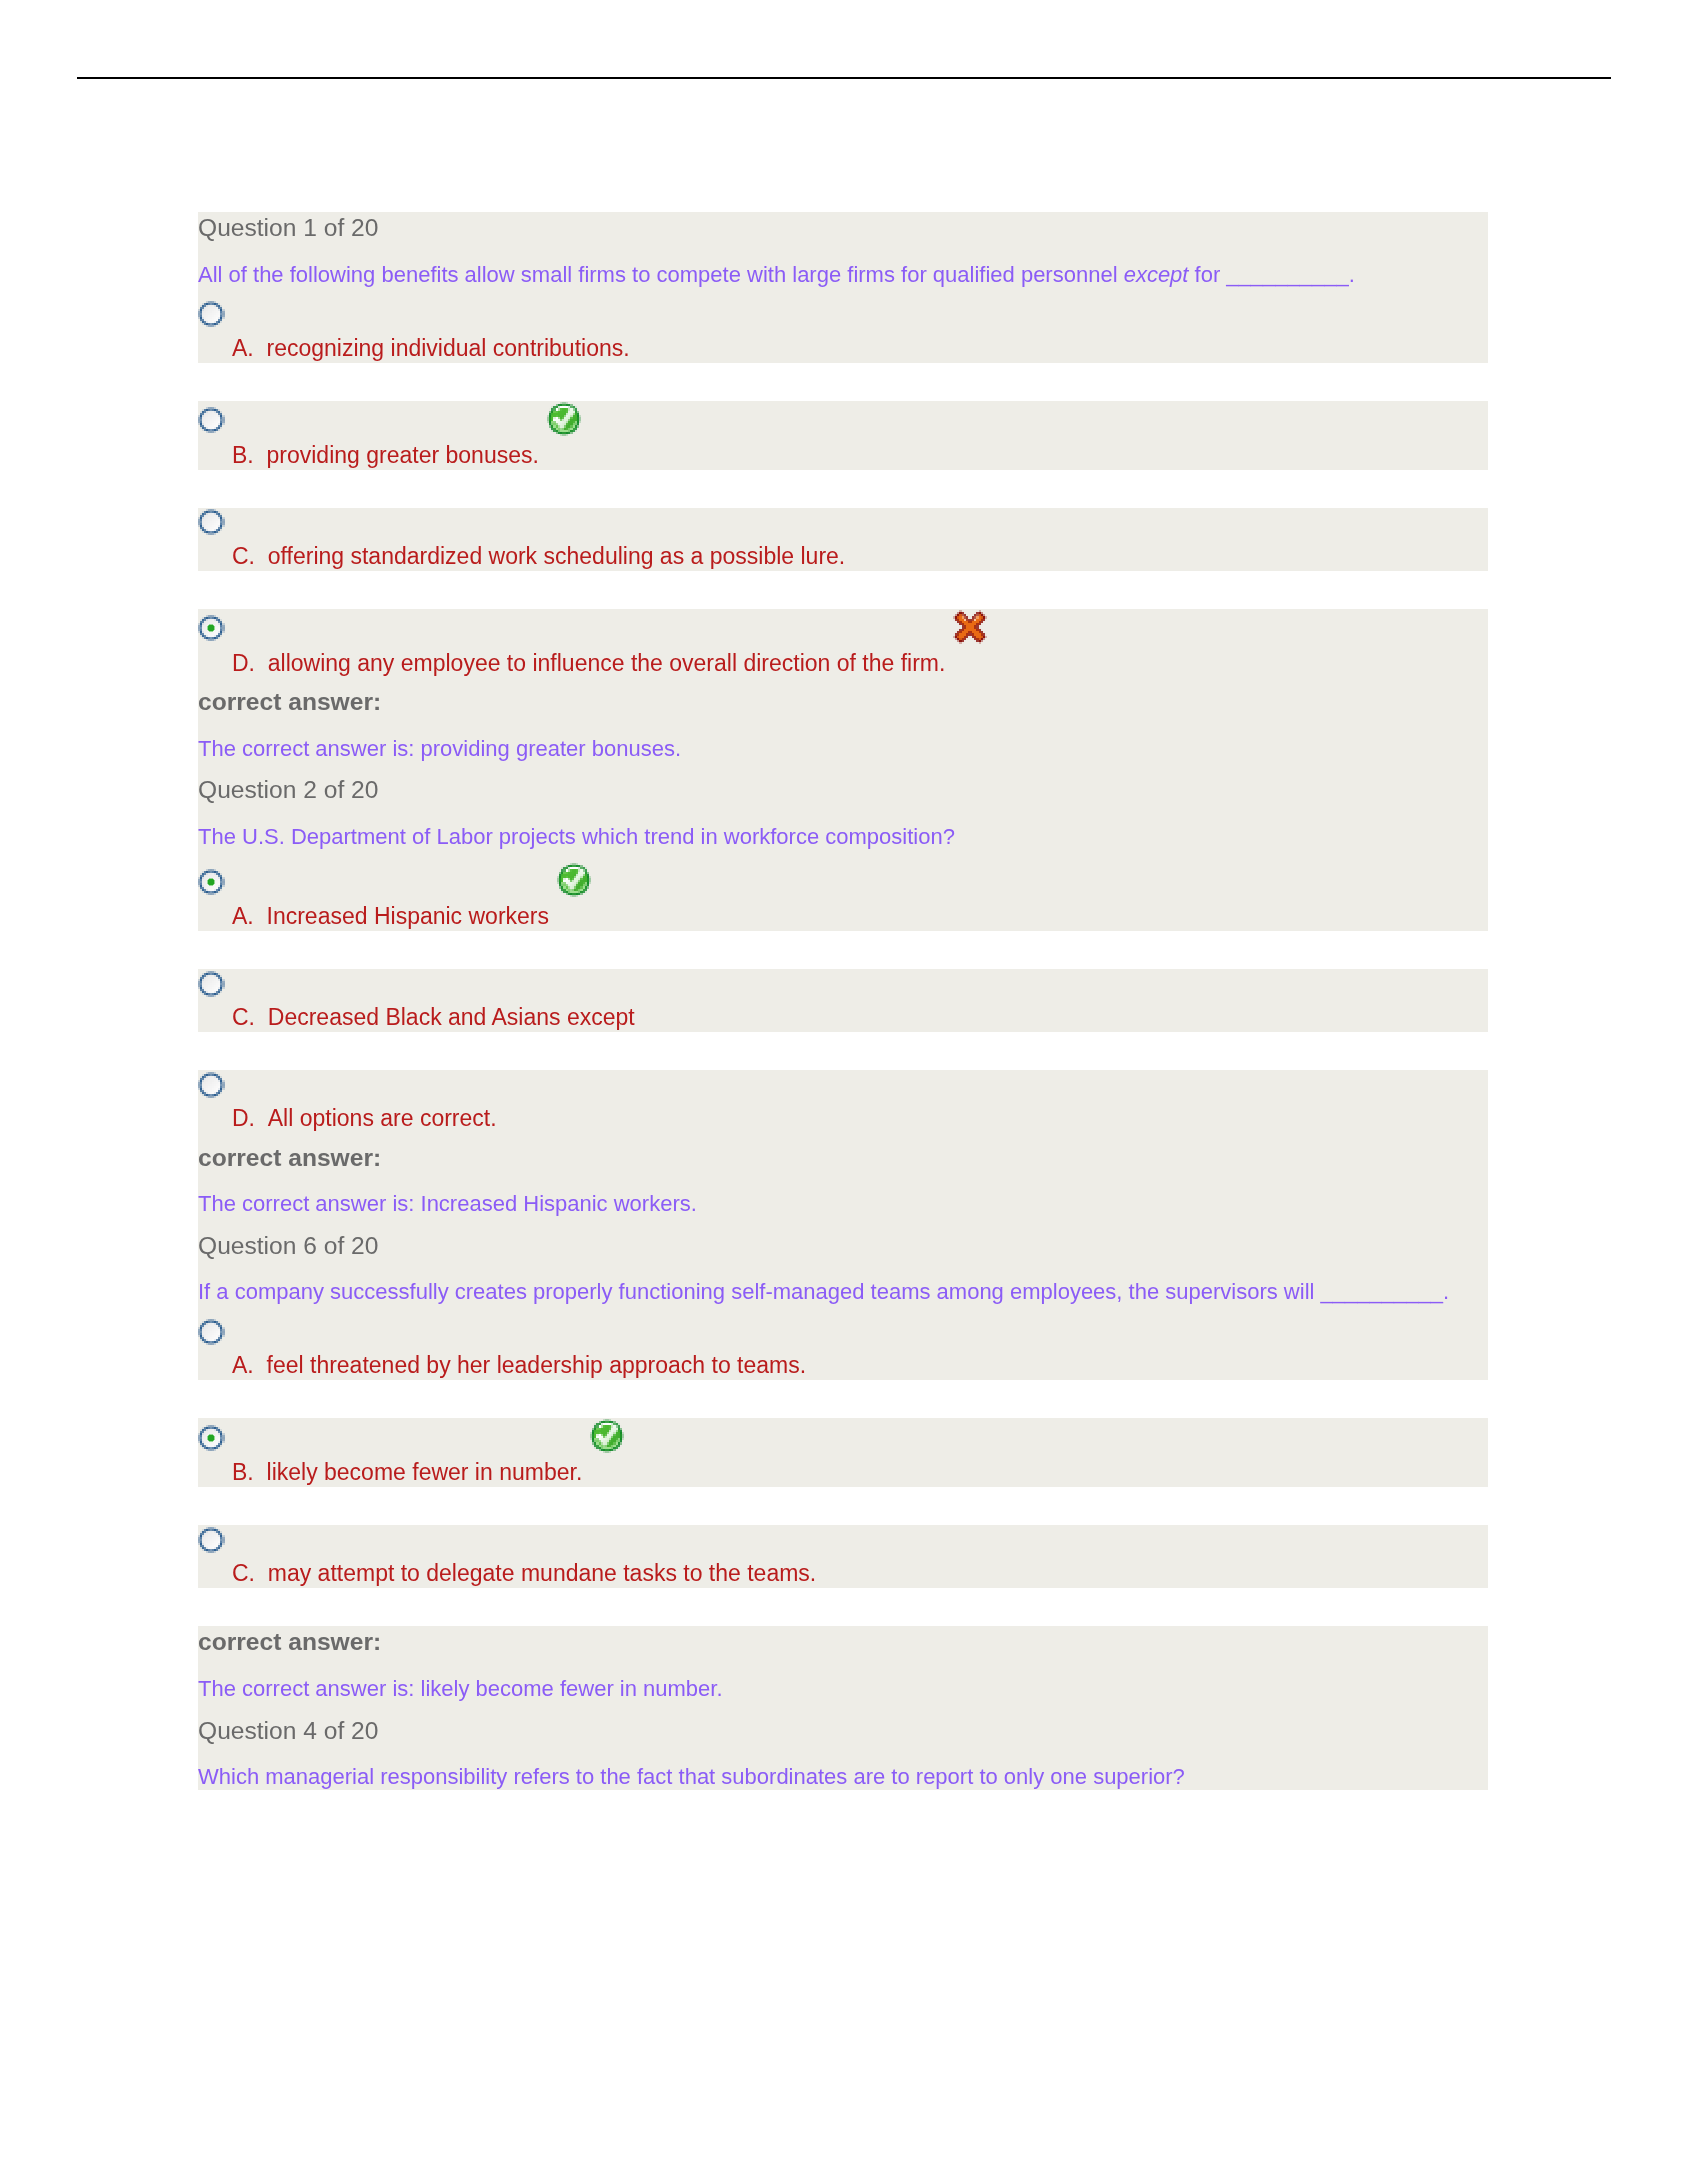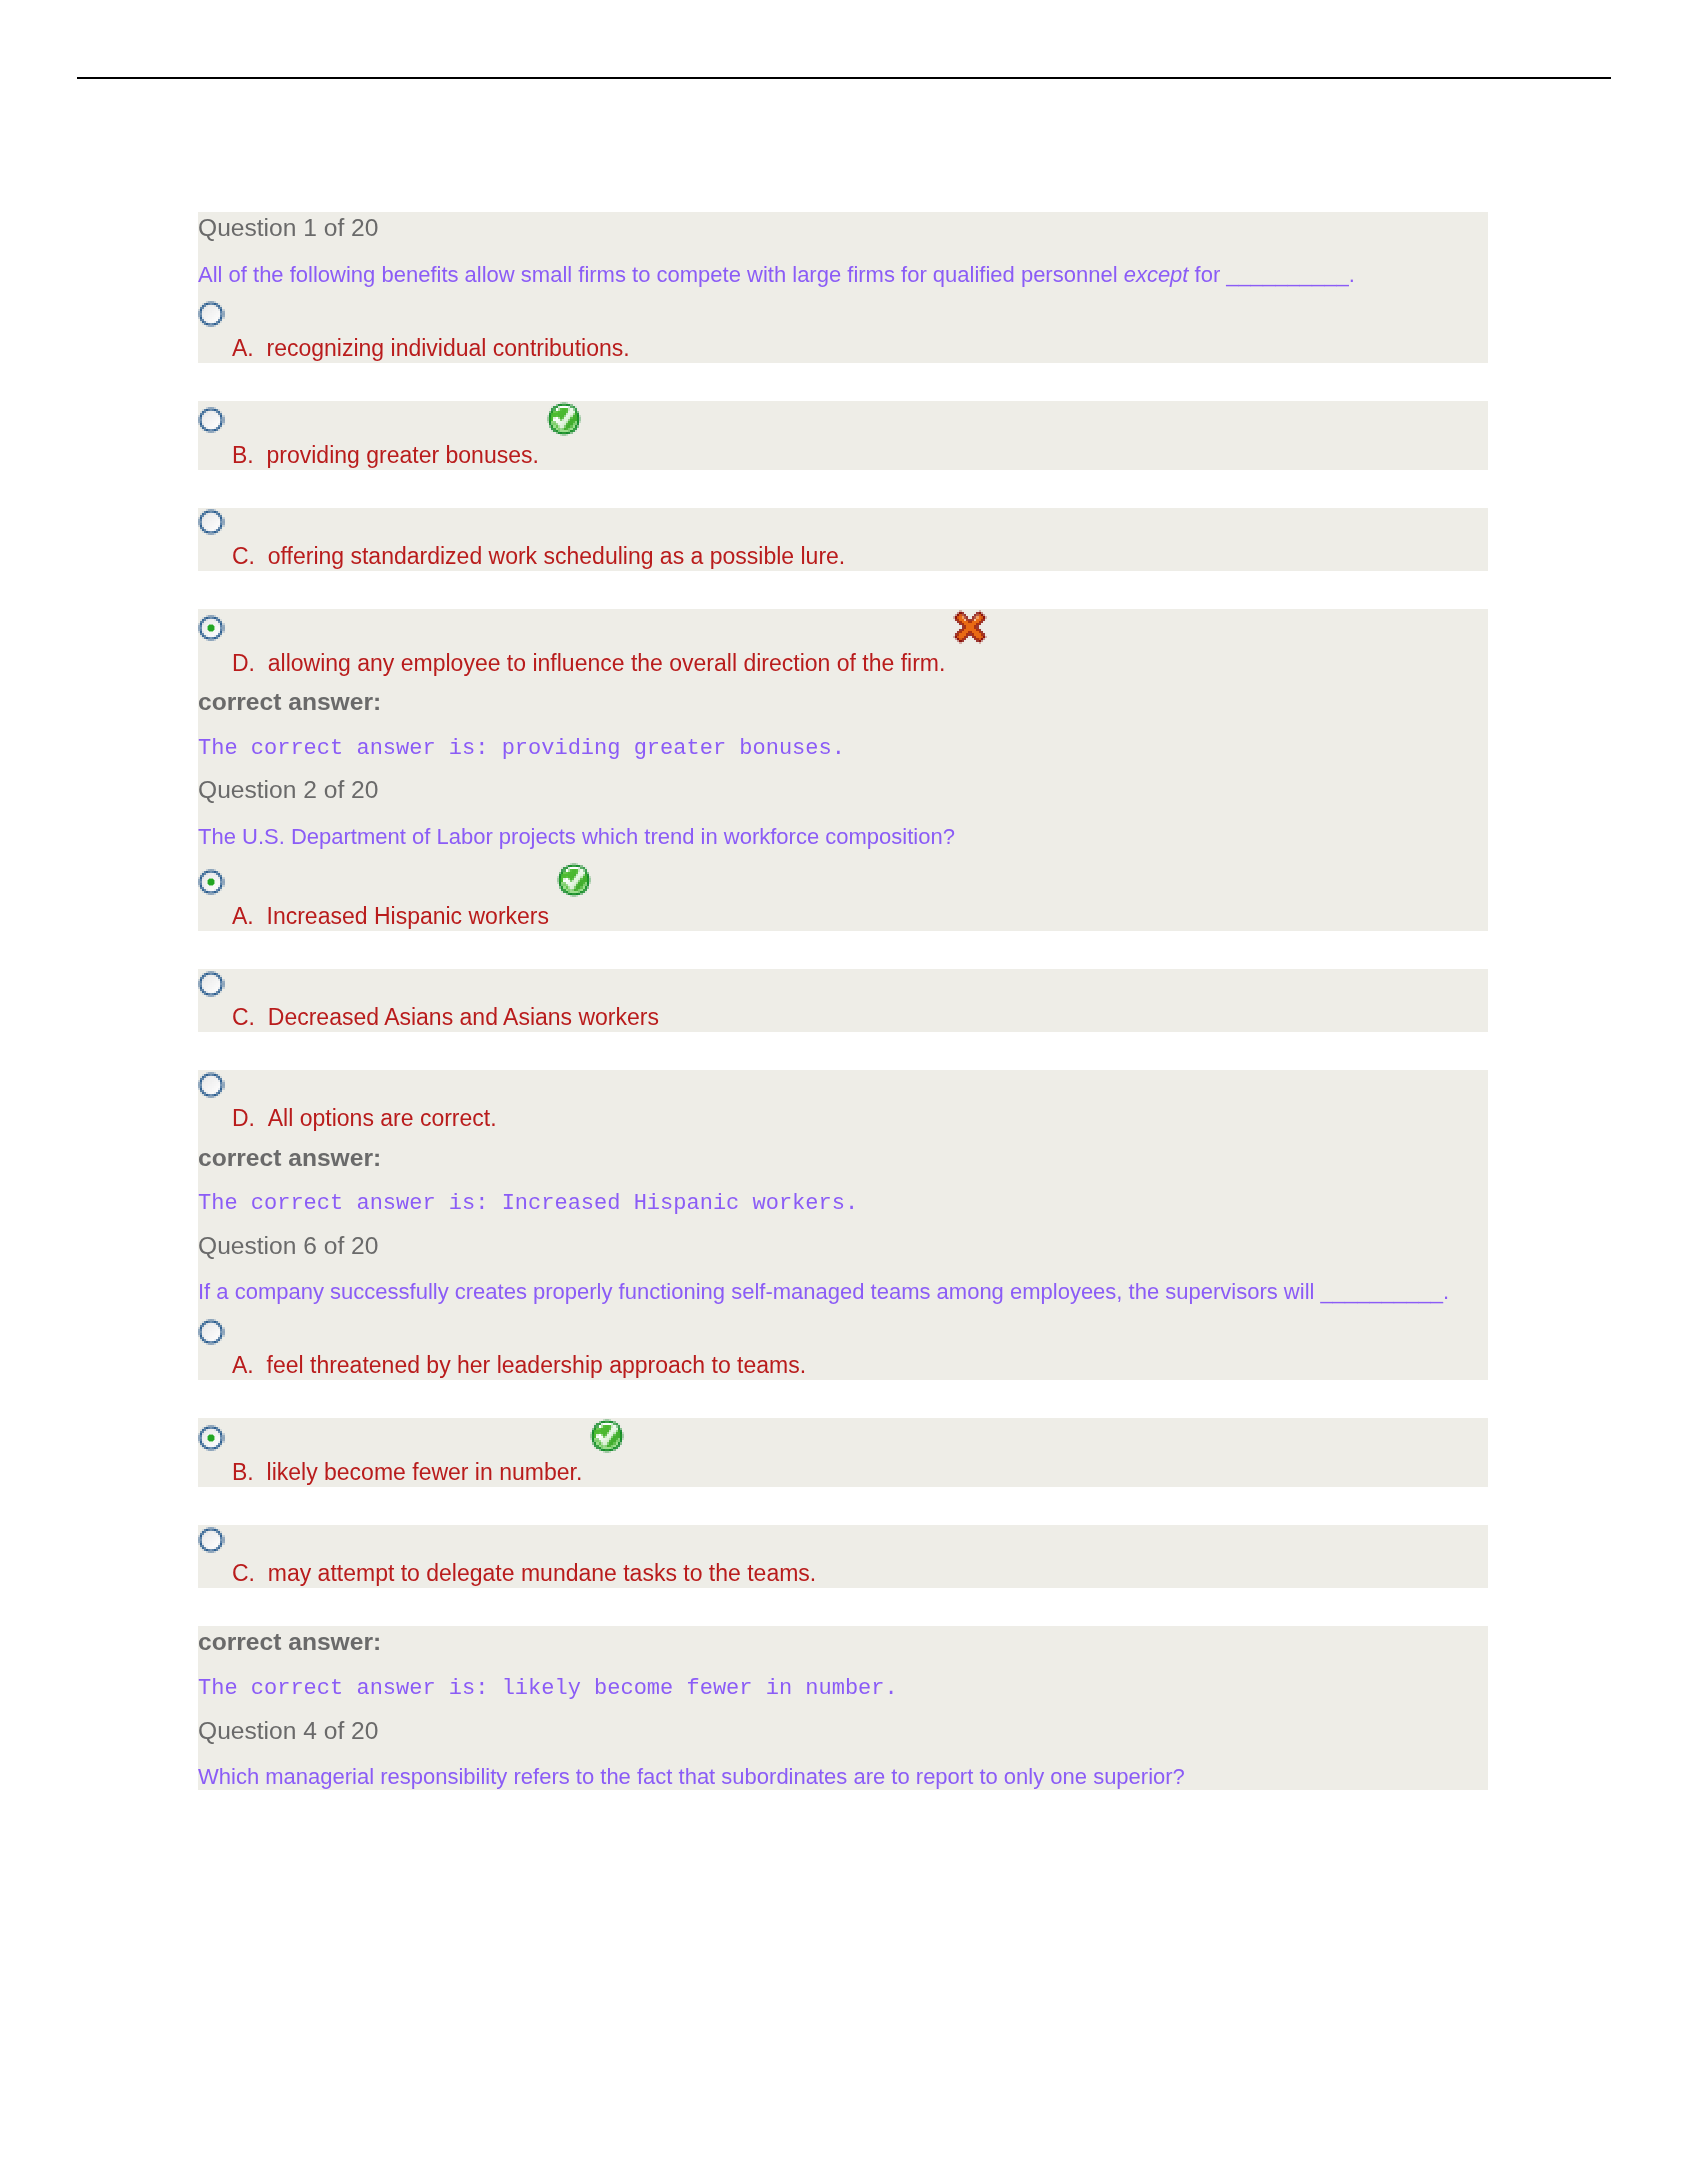--- a/index.html
+++ b/index.html
@@ -28,21 +28,21 @@
   .content{position:absolute;left:198px;top:212px;width:1290px;}
 
   .blk{background:var(--blk);}
   .blk + .blk{margin-top:var(--blkgap);}
 
   p{margin:0;padding:0;}
   .qhead{font-weight:normal;color:var(--head);font-size:var(--fsh);line-height:var(--lhh);}
   .qtext,.fbtext{color:#8b5cf6;font-size:var(--fs);line-height:var(--lht);}
   .fbhead{font-weight:bold;color:var(--head);font-size:var(--fsh);line-height:var(--lhh);}
   .qhead + .qtext{margin-top:var(--pgap);}
-  .fbhead + .fbtext{margin-top:var(--pgap);font-family:Liberation Mono, monospace;}
+  .fbhead + .fbtext{margin-top:var(--pgap);}
   .fbtext + .qhead{margin-top:var(--hgap);}
   .option + .fbhead{margin-top:var(--fgap);}
   .qtext + .option{margin-top:var(--ogap);}
 
   .radioline{height:var(--radio-h);font-size:0;line-height:0;}
   .has-icon .radioline{height:var(--radio-h-icon);}
   .radio{display:inline-block;width:26.5px;height:28px;margin-top:0.7px;vertical-align:top;}
   .has-icon .radio{margin-top:5.7px;}
   .radio svg{display:block;}
 
@@ -733,21 +733,21 @@
         <p class="opttext"><span class="optletter">A.</span>&nbsp;&nbsp;<span>Increased Hispanic workers</span><span class="icon"><svg width="34" height="34" viewBox="0 0 16 16" shape-rendering="crispEdges">
                 <use href="#ic-tick"></use>
               </svg></span></p>
       </div>
     </div>
     <div class="blk">
       <div class="option">
         <div class="radioline"><span class="radio"><svg width="26.5" height="28" viewBox="0 0 13 13" shape-rendering="crispEdges">
                 <use href="#ic-radio"></use>
               </svg></span></div>
-        <p class="opttext"><span class="optletter">C.</span>&nbsp;&nbsp;<span>Decreased Asians and Asians workers</span></p>
+        <p class="opttext"><span class="optletter">C.</span>&nbsp;&nbsp;<span>Decreased Black and Asians except</span></p>
       </div>
     </div>
     <div class="blk">
       <div class="option">
         <div class="radioline"><span class="radio"><svg width="26.5" height="28" viewBox="0 0 13 13" shape-rendering="crispEdges">
                 <use href="#ic-radio"></use>
               </svg></span></div>
         <p class="opttext"><span class="optletter">D.</span>&nbsp;&nbsp;<span>All options are correct.</span></p>
       </div>
       <p class="fbhead">correct answer:</p>

